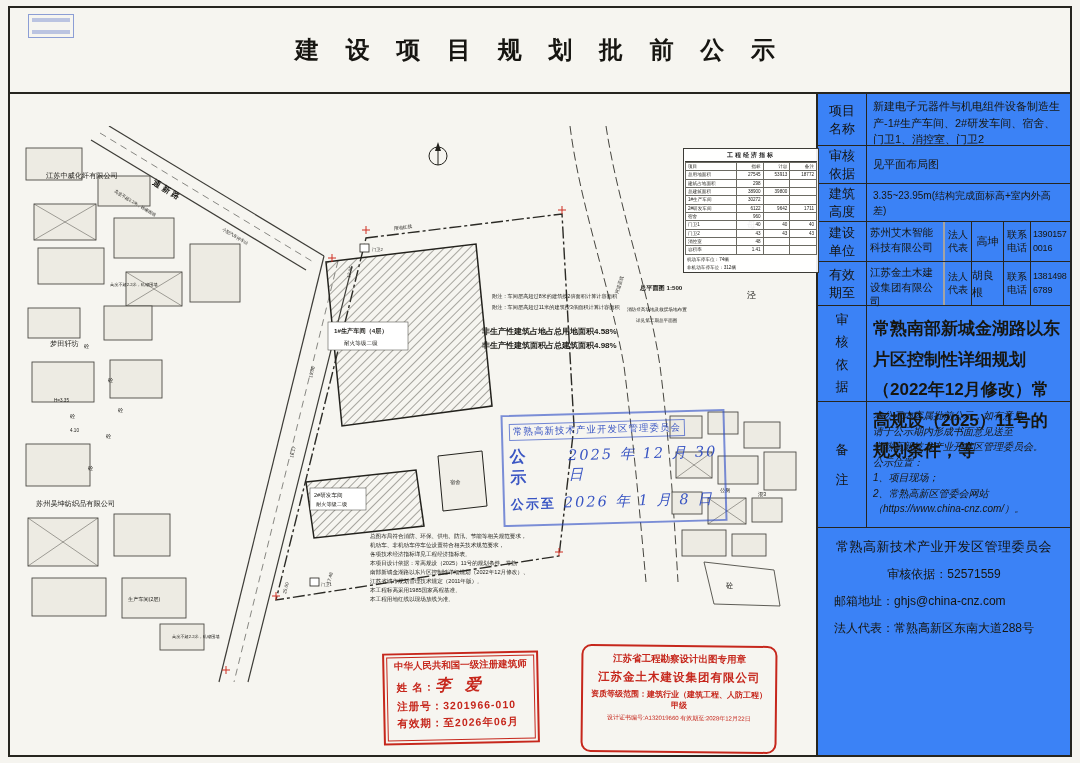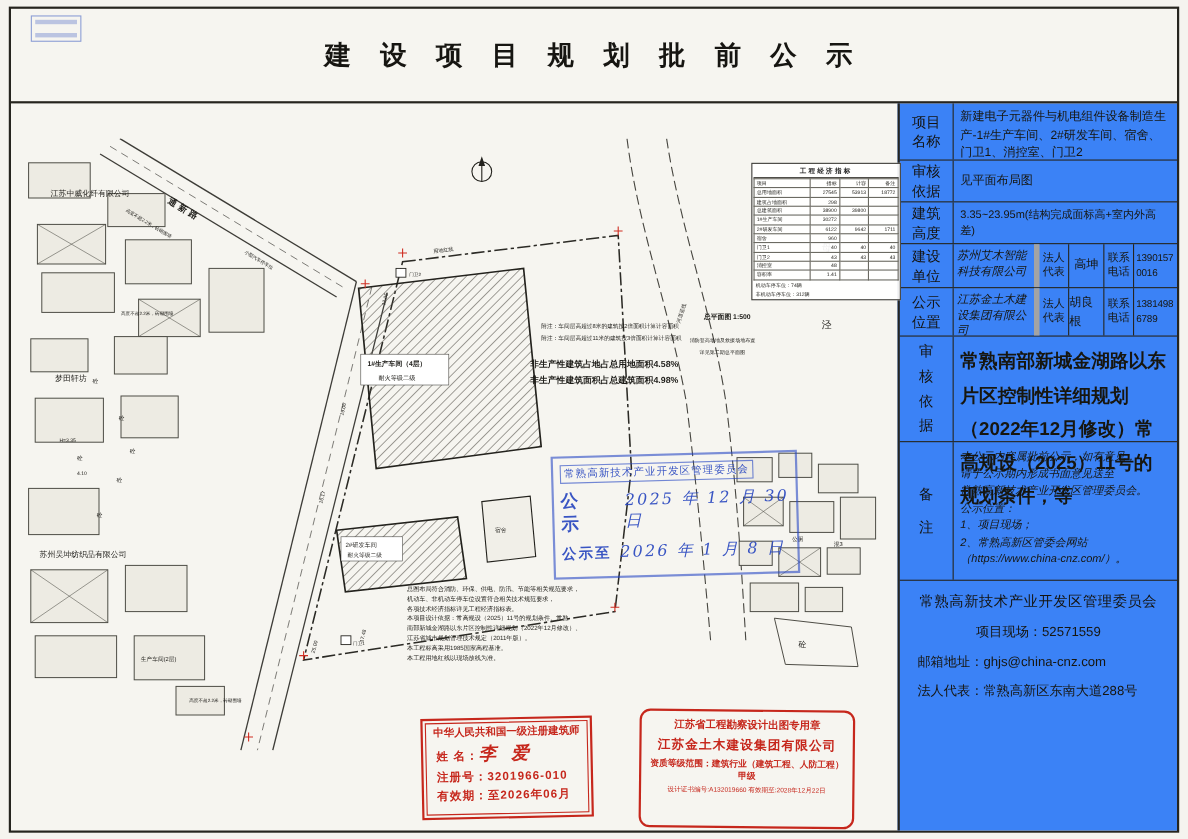--- a/index.html
+++ b/index.html
@@ -54,21 +54,21 @@
   .lbl{width:48px;border-right:1.5px solid #26251f;display:flex;align-items:center;justify-content:center;flex:0 0 auto;}
   .lbl span{display:block;width:28px;word-break:break-all;line-height:1.35;text-align:center;font-size:13px;color:#14130f;}
   .row.v6 .lbl span{width:14px;line-height:2.15;}
   .row.v7 .lbl span{width:14px;line-height:1.72;}
   .row.v8 .lbl span{width:14px;line-height:2.3;}
   .val{flex:1;padding:4px 6px;font-size:11px;line-height:1.5;color:#17160f;}
   .val.center{display:flex;align-items:center;}
   .val-strong{font-size:17px;font-weight:bold;line-height:1.8;padding:8px 6px;}
   .val-pre{white-space:pre-line;font-size:10px;line-height:1.55;padding:6px 6px;font-style:italic;}
   .val.unit{padding:0;display:flex;}
-  .company{width:78px;border-right:5px solid #a3a3a3;padding:3px 3px;font-size:10.5px;line-height:1.4;box-sizing:border-box;font-style:italic;}
+  .company{width:78px;border-right:2px solid #a3a3a3;padding:3px 3px;font-size:10.5px;line-height:1.4;box-sizing:border-box;}
   .sub{width:27px;border-right:1px solid #26251f;display:flex;align-items:center;justify-content:center;flex:0 0 auto;box-sizing:border-box;}
   .sub span{display:block;width:22px;word-break:break-all;font-size:10px;line-height:1.25;text-align:center;}
   .pname{width:32px;border-right:1px solid #26251f;display:flex;align-items:center;justify-content:center;font-size:11px;box-sizing:border-box;}
   .phone{flex:1;display:flex;align-items:center;font-size:9px;word-break:break-all;padding:0 2px;letter-spacing:-0.2px;}
   .panel-footer{flex:1;padding:10px 6px 4px 6px;display:flex;flex-direction:column;}
   .pf-org{text-align:center;font-size:13px;letter-spacing:0.5px;color:#14130f;}
   .pf-line{font-size:12px;margin-top:10px;padding-left:10px;color:#17160f;}
   .pf-line.centered{text-align:center;padding-left:0;}
 </style>
 </head>
@@ -395,21 +395,21 @@
             <div class="pname">高坤</div>
             <div class="sub">
                 <span>联系电话</span>
               </div>
             <div class="phone">13901570016</div>
           </div>
         </div>
 
         <div class="row" style="height:44px">
           <div class="lbl">
-              <span>公示位置</span>
+              <span>有效期至</span>
             </div>
           <div class="val unit">
             <div class="company">江苏金土木建设集团有限公司</div>
             <div class="sub">
                 <span>法人代表</span>
               </div>
             <div class="pname">胡良根</div>
             <div class="sub">
                 <span>联系电话</span>
               </div>
@@ -434,21 +434,21 @@
 常熟高新技术产业开发区管理委员会。
 公示位置：
 1、项目现场；
 2、常熟高新区管委会网站
 （https://www.china-cnz.com/）。</div>
         </div>
 
         <div class="panel-footer">
           <div class="pf-org">常熟高新技术产业开发区管理委员会</div>
           <div class="pf-line centered">
-            <span>项目现场：</span><span>52571559</span>
+            <span>审核依据：</span><span>52571559</span>
           </div>
           <div class="pf-line">
             <span>邮箱地址：</span><span>ghjs@china-cnz.com</span>
           </div>
           <div class="pf-line">
             <span>法人代表：</span><span>常熟高新区东南大道288号</span>
           </div>
         </div>
 
       </div>

